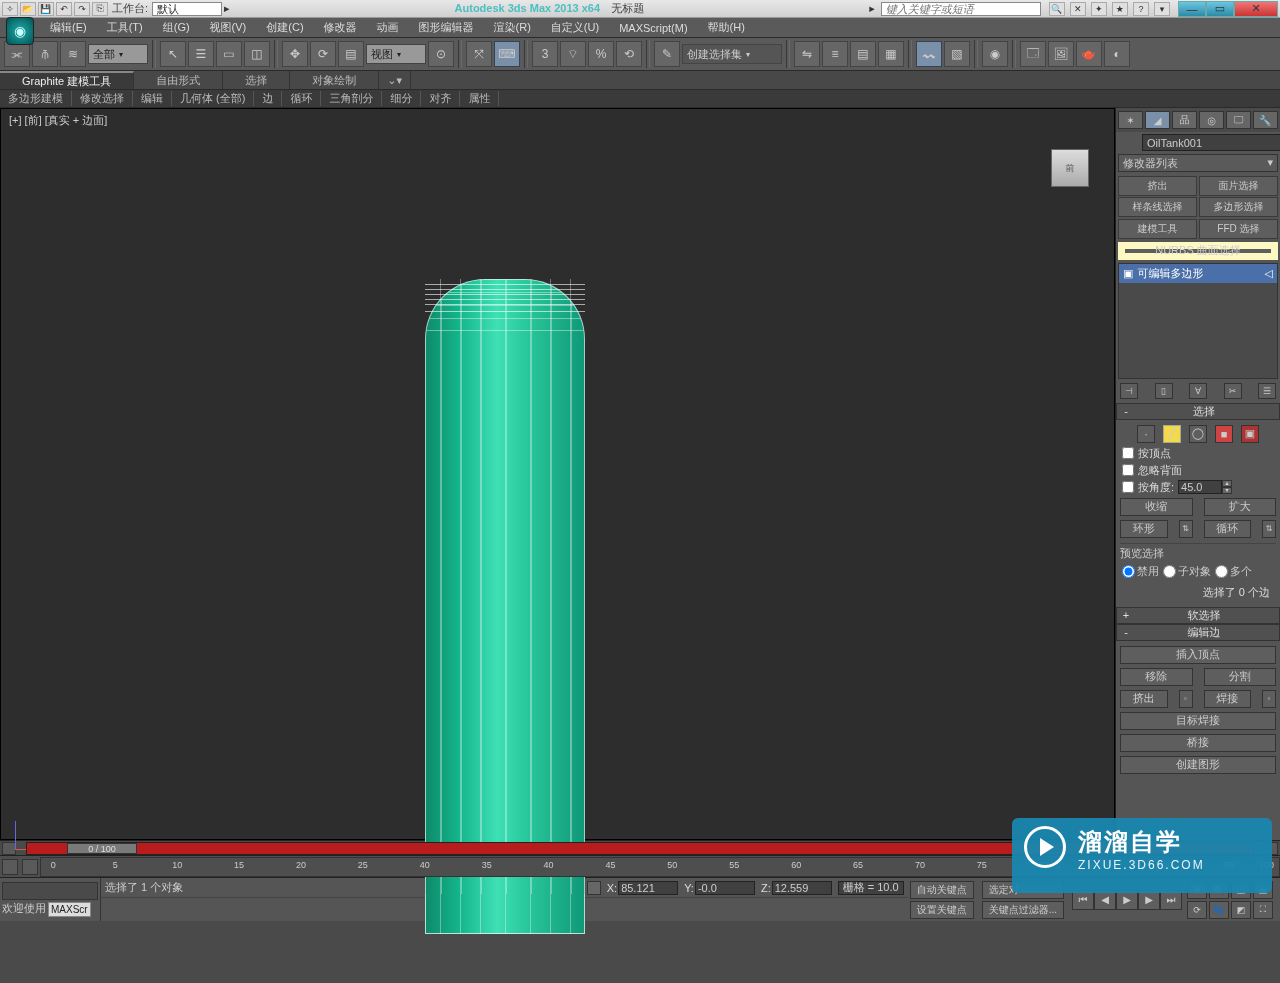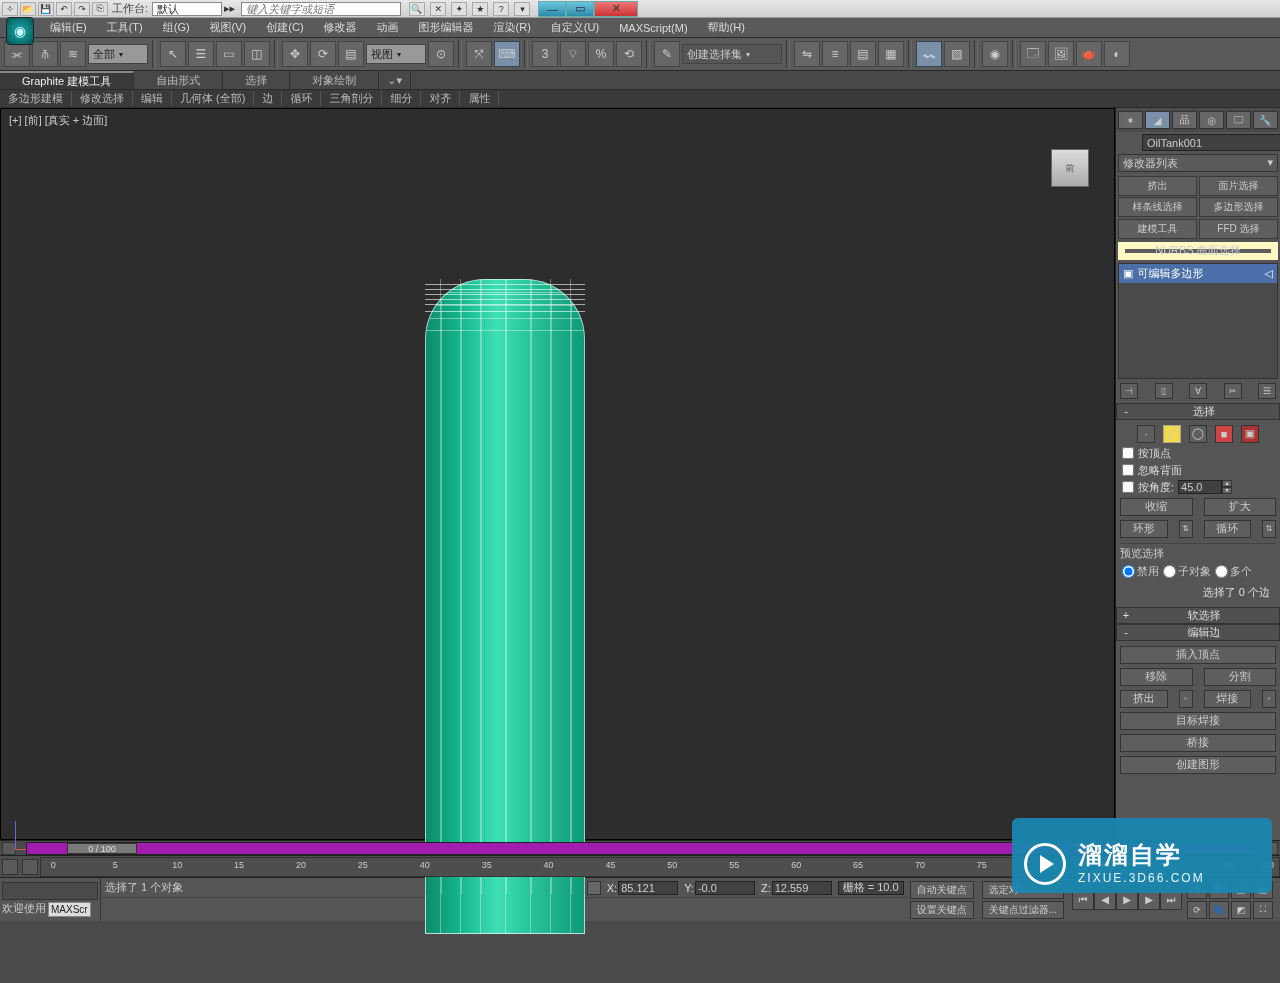--- a/index.html
+++ b/index.html
@@ -99,21 +99,21 @@
 
 .pair-row { display:flex; gap:11px; padding:2px 0;}
 .pair-row .pbtn { flex:1; height:18px; background:#5e5e5e; border:1px solid #333; display:flex; align-items:center; justify-content:center;}
 .pair-row .sq { width:14px; height:18px; background:#5e5e5e; border:1px solid #333; display:flex;align-items:center;justify-content:center;font-size:8px;}
 .radio-row { display:flex; gap:4px; align-items:center; padding:2px;}
 .radio-row label { display:flex; align-items:center; gap:2px;}
 .sel-count { text-align:right; padding:4px 6px; color:#ddd;}
 
 
 .slider-strip { height:15px; background:#4a4a4a; display:flex; align-items:center; border-top:1px solid #222;}
-.slider-strip .slot { flex:1; margin:0 8px; height:13px; background:#a21caf; border:1px solid #222; position:relative;}
+.slider-strip .slot { flex:1; margin:0 8px; height:13px; background:#b91c1c; border:1px solid #222; position:relative;}
 .slider-strip .thumb { position:absolute; left:40px; top:0; height:11px; width:70px; background:#7a7a7a; border:1px solid #333; color:#ddd; text-align:center; font-size:9px;}
 .slider-strip .end { width:14px; height:13px; background:#5a5a5a; border:1px solid #333; margin:0 2px;}
 .trackbar { height:22px; background:#4e4e4e; display:flex; align-items:center; border-top:1px solid #222; position:relative;}
 .trackbar .btn { width:16px; height:16px; background:#5a5a5a; border:1px solid #333; margin:2px;}
 .ticks { flex:1; position:relative; height:20px; background:#4e4e4e; border:1px solid #333; display:flex; align-items:flex-start;}
 .ticks span { position:absolute; top:2px; font-size:9px; color:#ccc; transform:translateX(-50%);}
 
 .status { height:44px; background:#555; border-top:1px solid #222; display:flex; align-items:stretch;}
 .status-left { width:100px; display:flex; flex-direction:column; justify-content:center; padding:2px;}
 .maxscript-pill { background:#ddd; color:#222; border:1px solid #888; padding:1px 2px; font-size:10px; display:inline-block; margin-top:2px;}
@@ -129,21 +129,21 @@
 .status-right { display:flex; align-items:center; padding:0 2px; gap:4px;}
 .play-ctrls { display:flex;}
 .play-ctrls div { width:22px; height:20px; background:#5e5e5e; border:1px solid #333; display:flex; align-items:center; justify-content:center; font-size:10px;}
 .key-col { display:flex; flex-direction:column; gap:2px; margin-right:4px;}
 .key-col .kb { height:18px; padding:0 6px; background:#5e5e5e; border:1px solid #333; font-size:10px; display:flex; align-items:center;}
 .key-col .auto { background:#5e5e5e;}
 .nav-grid { display:flex; flex-wrap:wrap; width:92px;}
 .nav-grid div { width:20px; height:18px; background:#5e5e5e; border:1px solid #333; margin:1px; display:flex;align-items:center;justify-content:center; font-size:9px;}
 
 
-.watermark { position: fixed; right: 8px; bottom: 90px; width: 260px; height: 75px; background: rgba(25,135,175,0.95); border-radius: 6px; display:flex; align-items:flex-end; gap:12px; padding:8px 12px; z-index:100;}
+.watermark { position: fixed; right: 8px; bottom: 90px; width: 260px; height: 75px; background: rgba(25,135,175,0.95); border-radius: 6px; display:flex; align-items:flex-start; gap:12px; padding:8px 12px; z-index:100;}
 .watermark .play { width:42px; height:42px; border:3px solid #fff; border-radius:50%; display:flex; align-items:center; justify-content:center;}
 .watermark .play::after { content:""; border-left:14px solid #fff; border-top:9px solid transparent; border-bottom:9px solid transparent; margin-left:4px;}
 .watermark .txt { color:#fff;}
 .watermark .txt .cn { font-size:24px; font-weight:bold; letter-spacing:2px;}
 .watermark .txt .url { font-size:12px; letter-spacing:2px; opacity:0.9;}
 </style>
 </head>
 <body>
 
 <div class="titlebar">
@@ -151,20 +151,24 @@
     <span>✧</span>
     <span>📂</span>
     <span>💾</span>
     <span>↶</span>
     <span>↷</span>
     <span>⎘</span>
   </div>
   <span class="ws-label">工作台:</span>
   <span class="ws-combo">默认</span>
   <span style="margin-left:2px">▸</span>
+  <div class="app-title">
+    <span>Autodesk 3ds Max  2013 x64</span>
+    <span class="untitled">无标题</span>
+  </div>
   <span style="margin-right:6px">▸</span>
   <input class="search" placeholder="键入关键字或短语" style="">
   <div class="right-icons">
     <span>🔍</span>
     <span>✕</span>
     <span>✦</span>
     <span>★</span>
     <span>?</span>
     <span>▾</span>
   </div>

